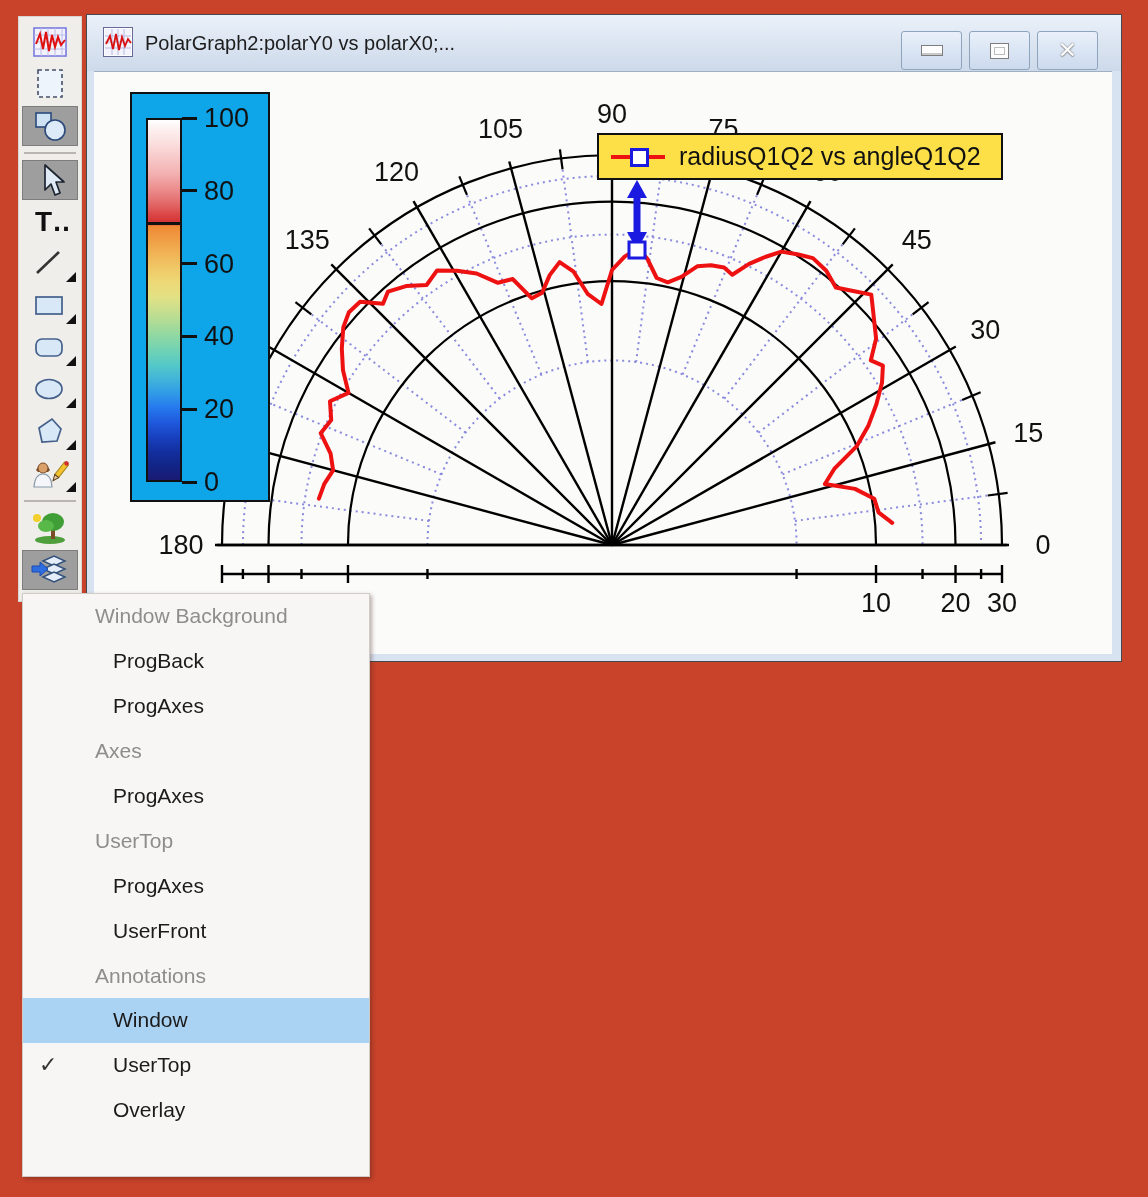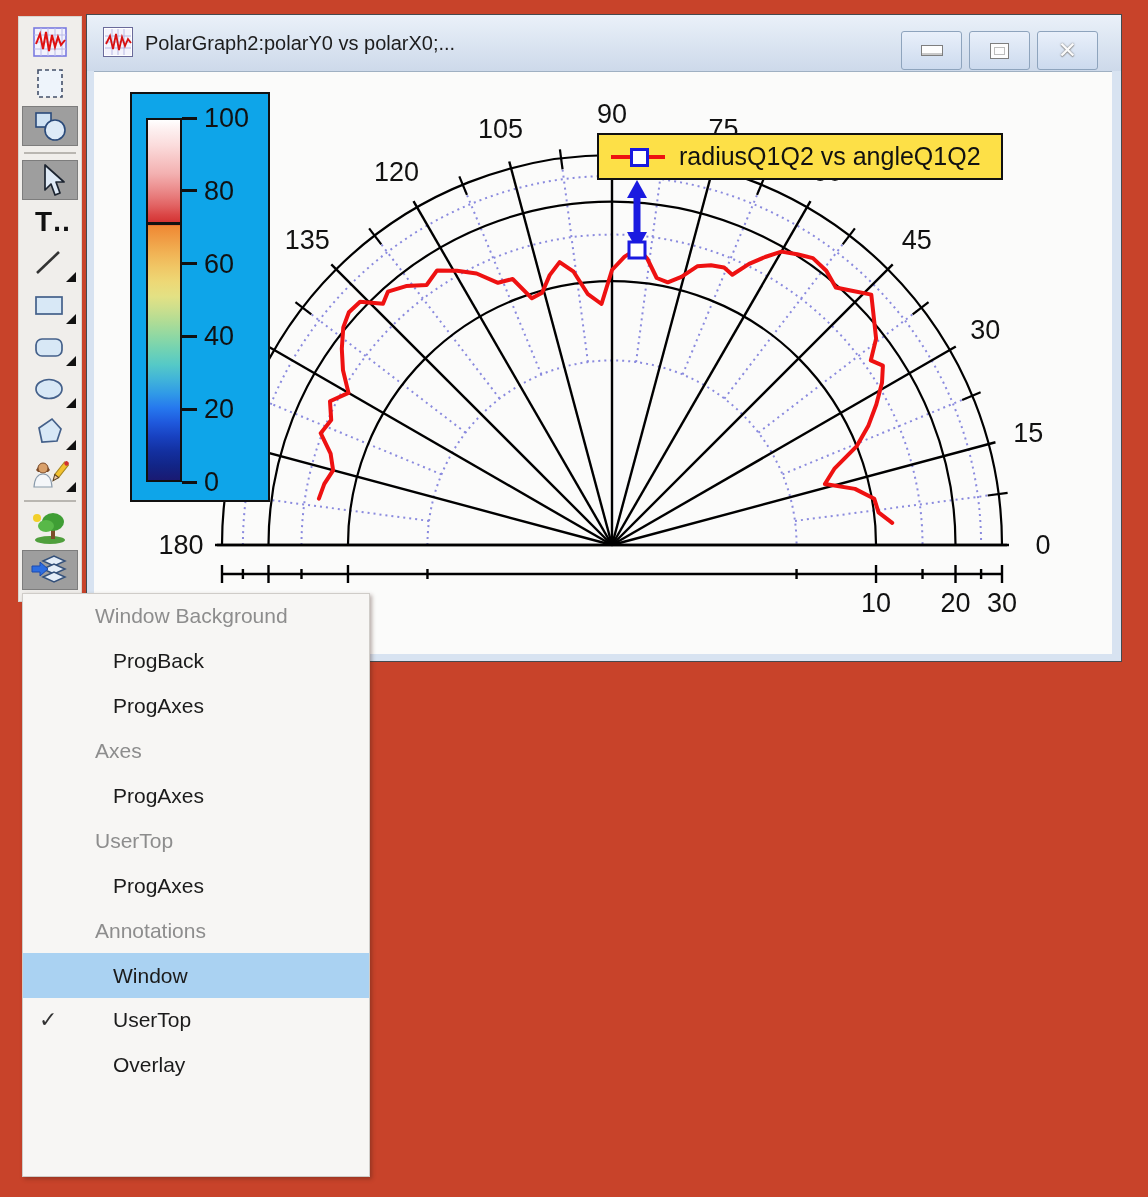--- a/index.html
+++ b/index.html
@@ -372,20 +372,23 @@
     </div>
     <div class="menu-row">
       <span>ProgAxes</span>
     </div>
     <div class="menu-row hdr">
       <span>UserTop</span>
     </div>
     <div class="menu-row">
       <span>ProgAxes</span>
     </div>
+    <div class="menu-row">
+      <span>UserFront</span>
+    </div>
     <div class="menu-row hdr">
       <span>Annotations</span>
     </div>
     <div class="menu-row hl">
       <span>Window</span>
     </div>
     <div class="menu-row">
       <span class="menu-check">✓</span>
       <span>UserTop</span>
     </div>

